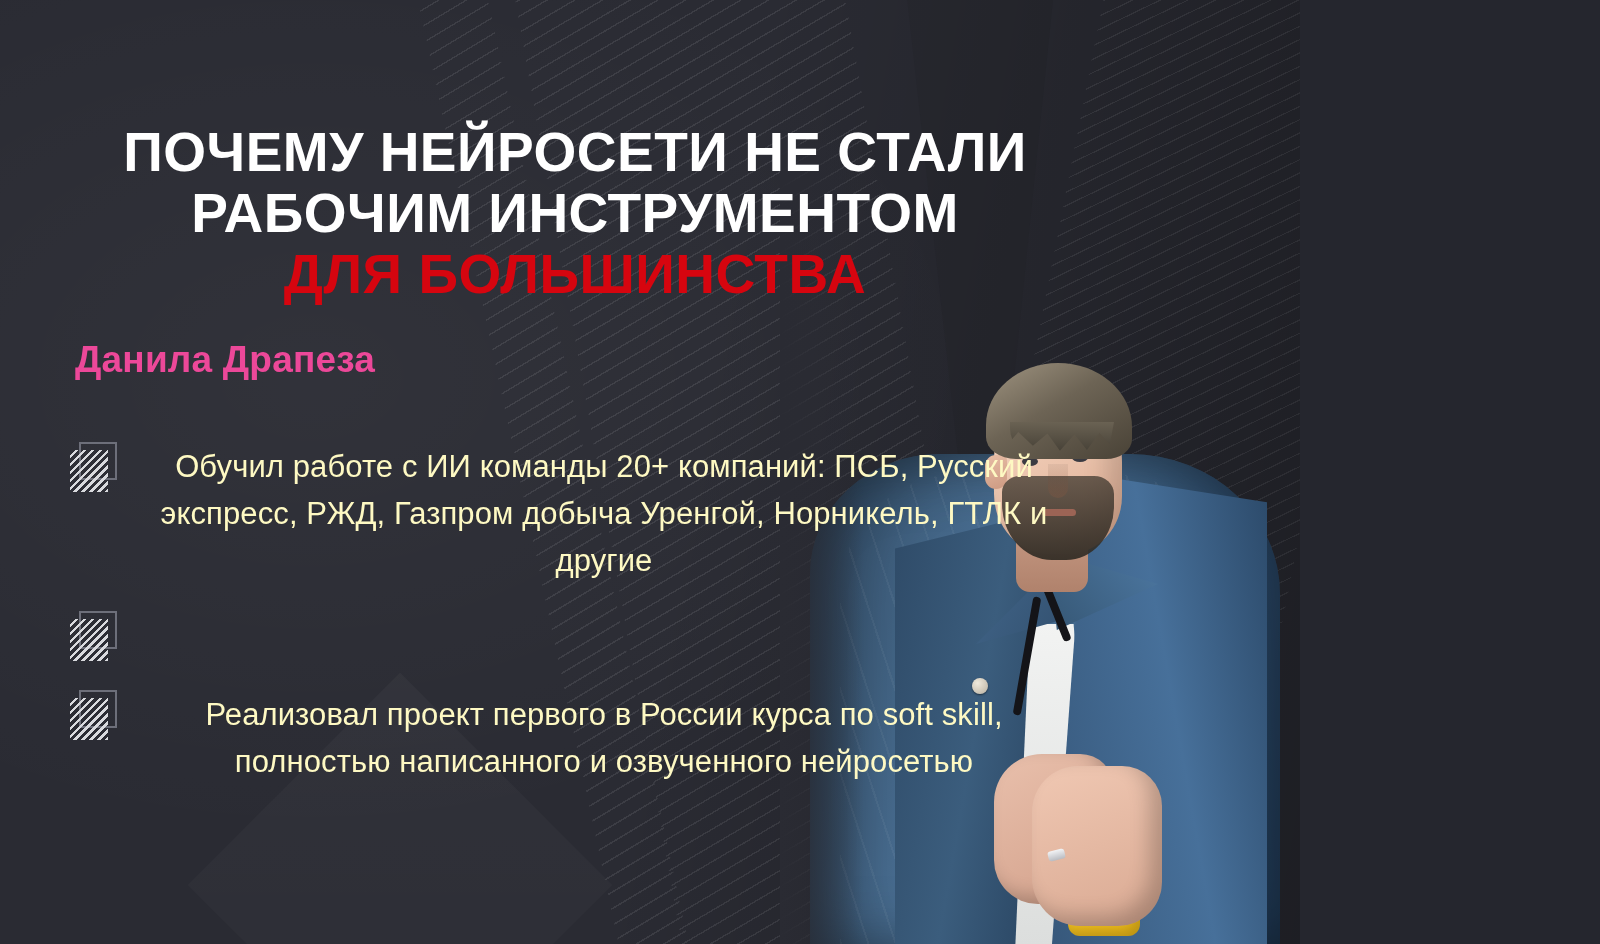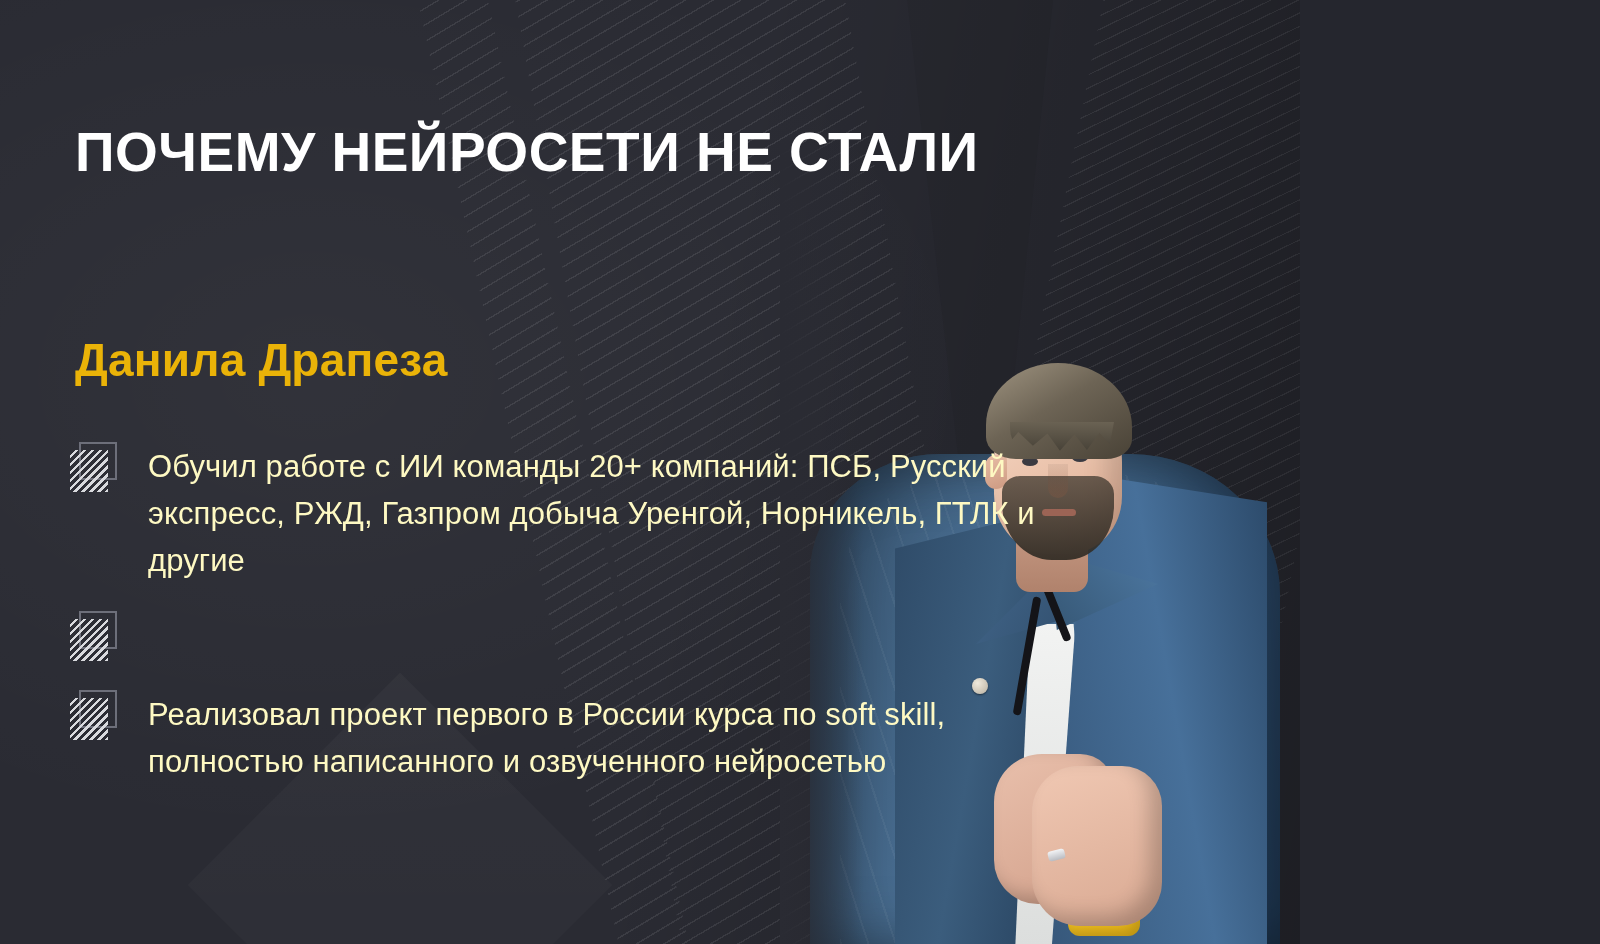--- a/index.html
+++ b/index.html
@@ -9,20 +9,21 @@
     background:#25262e;
     font-family:"Liberation Sans", sans-serif;
     overflow:hidden;
   }
 
   #slide {
     position:relative;
     width:1300px; height:944px;
     background:#2a2b33;
     overflow:hidden;
+    text-align:center;
   }
 
   
   .bg-layer { position:absolute; inset:0; pointer-events:none; }
 
   
   .stripes {
     position:absolute;
     background-image:repeating-linear-gradient(
         -28deg,
@@ -257,24 +258,24 @@
     font-weight:bold;
     letter-spacing:0.5px;
     color:#ffffff;
     white-space:nowrap;
   }
   #title .tline.accent { color:#d6050f; }
 
   #speaker {
     position:absolute;
     left:75px; top:333px;
-    font-size:46px;
+    font-size:37px;
     line-height:54px;
     font-weight:bold;
-    color:#eab308;
+    color:#ec4899;
     letter-spacing:0.2px;
   }
 
   #bullets {
     position:absolute;
     left:70px; top:443px;
     width:990px;
   }
   .bullet {
     position:relative;
@@ -358,20 +359,22 @@
     <div class="fig hand-back"></div>
     <div class="fig hand-front"></div>
     <div class="fig ring"></div>
     <div id="photo-blend"></div>
   </div>
 
   <div id="content">
 
     <div id="title">
       <span class="tline">ПОЧЕМУ НЕЙРОСЕТИ НЕ СТАЛИ</span>
+      <span class="tline">РАБОЧИМ ИНСТРУМЕНТОМ</span>
+      <span class="tline accent">ДЛЯ БОЛЬШИНСТВА</span>
     </div>
 
     <div id="speaker">Данила Драпеза</div>
 
     <div id="bullets">
 
       <div class="bullet">
         <span class="marker">
           <span class="outline"></span>
           <span class="hatch"></span>

